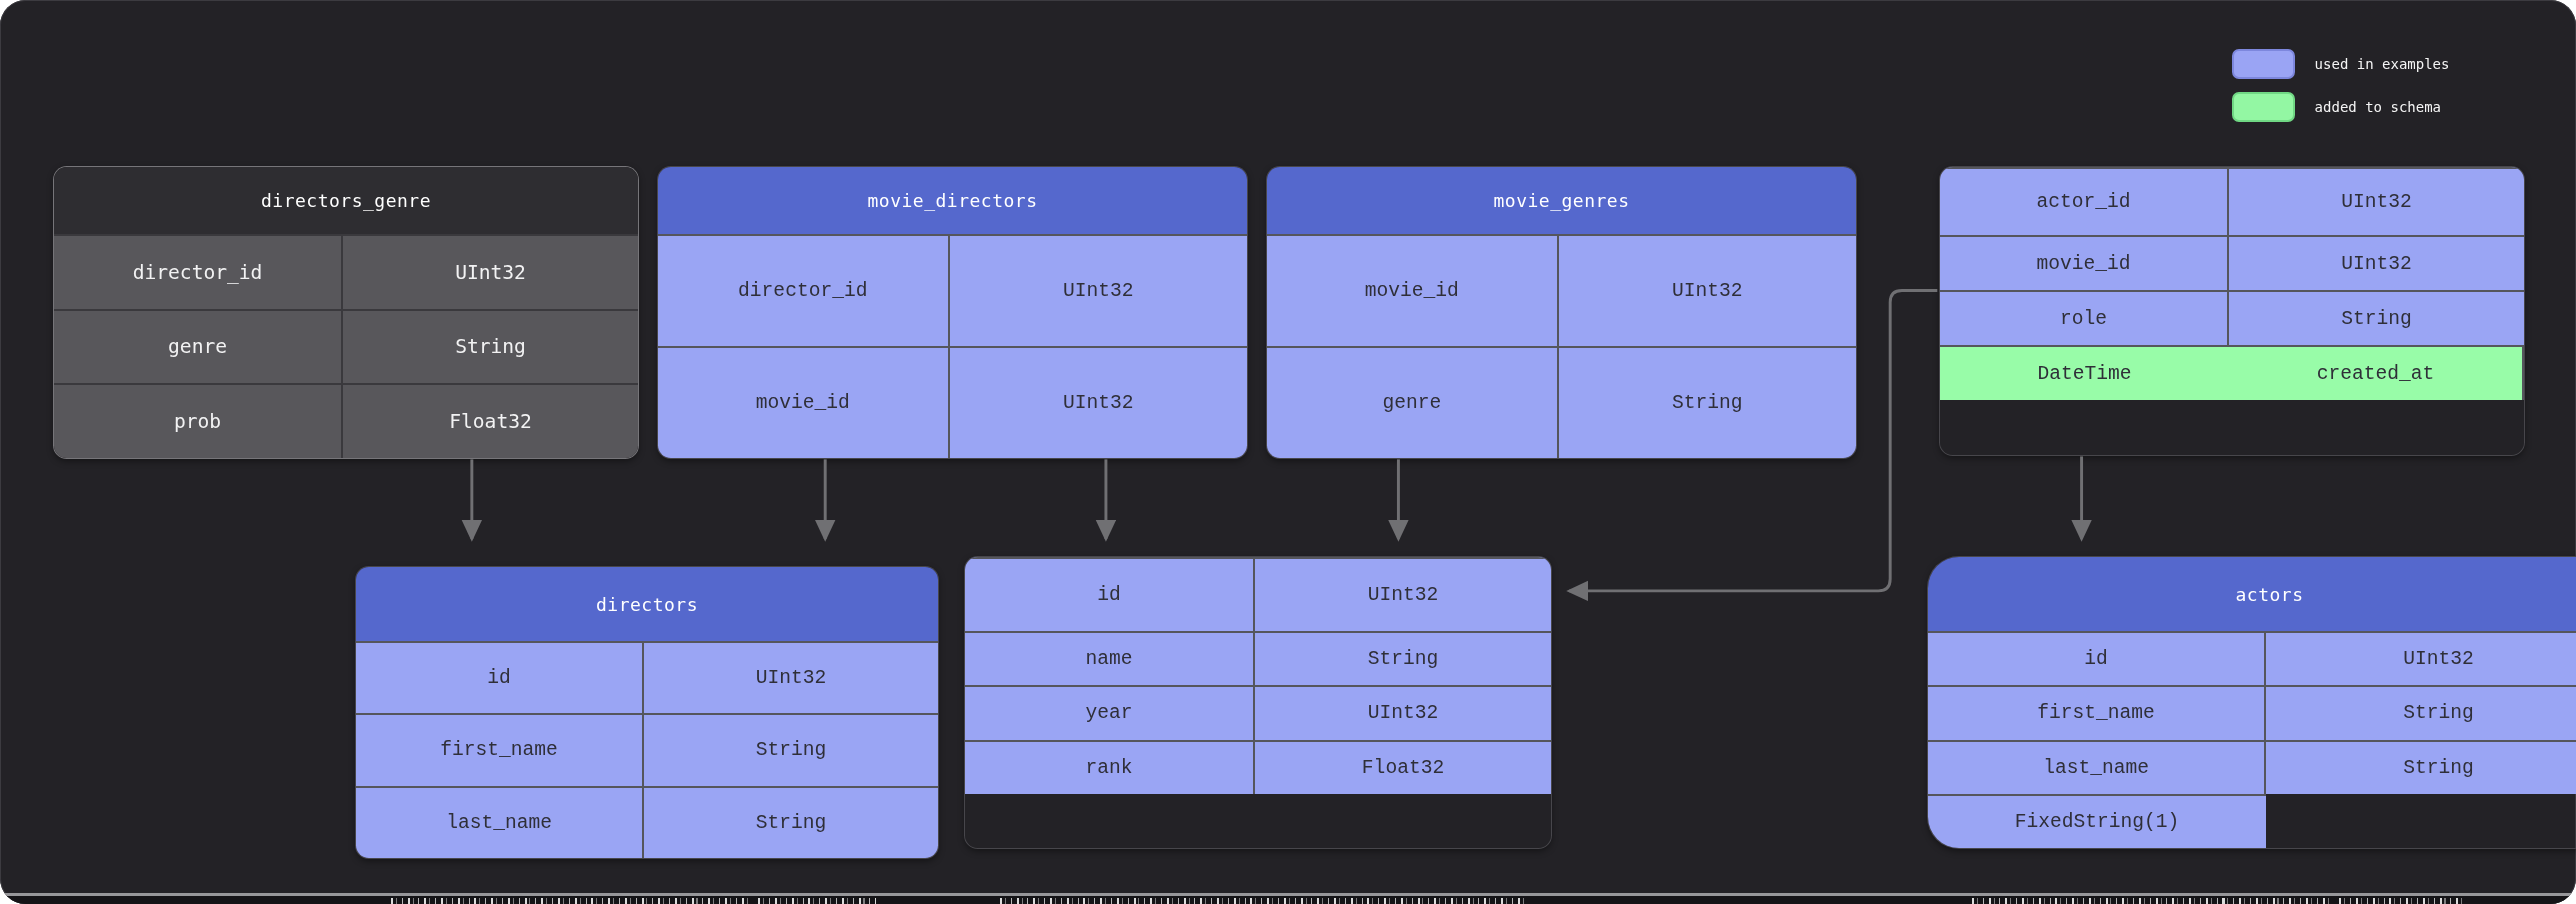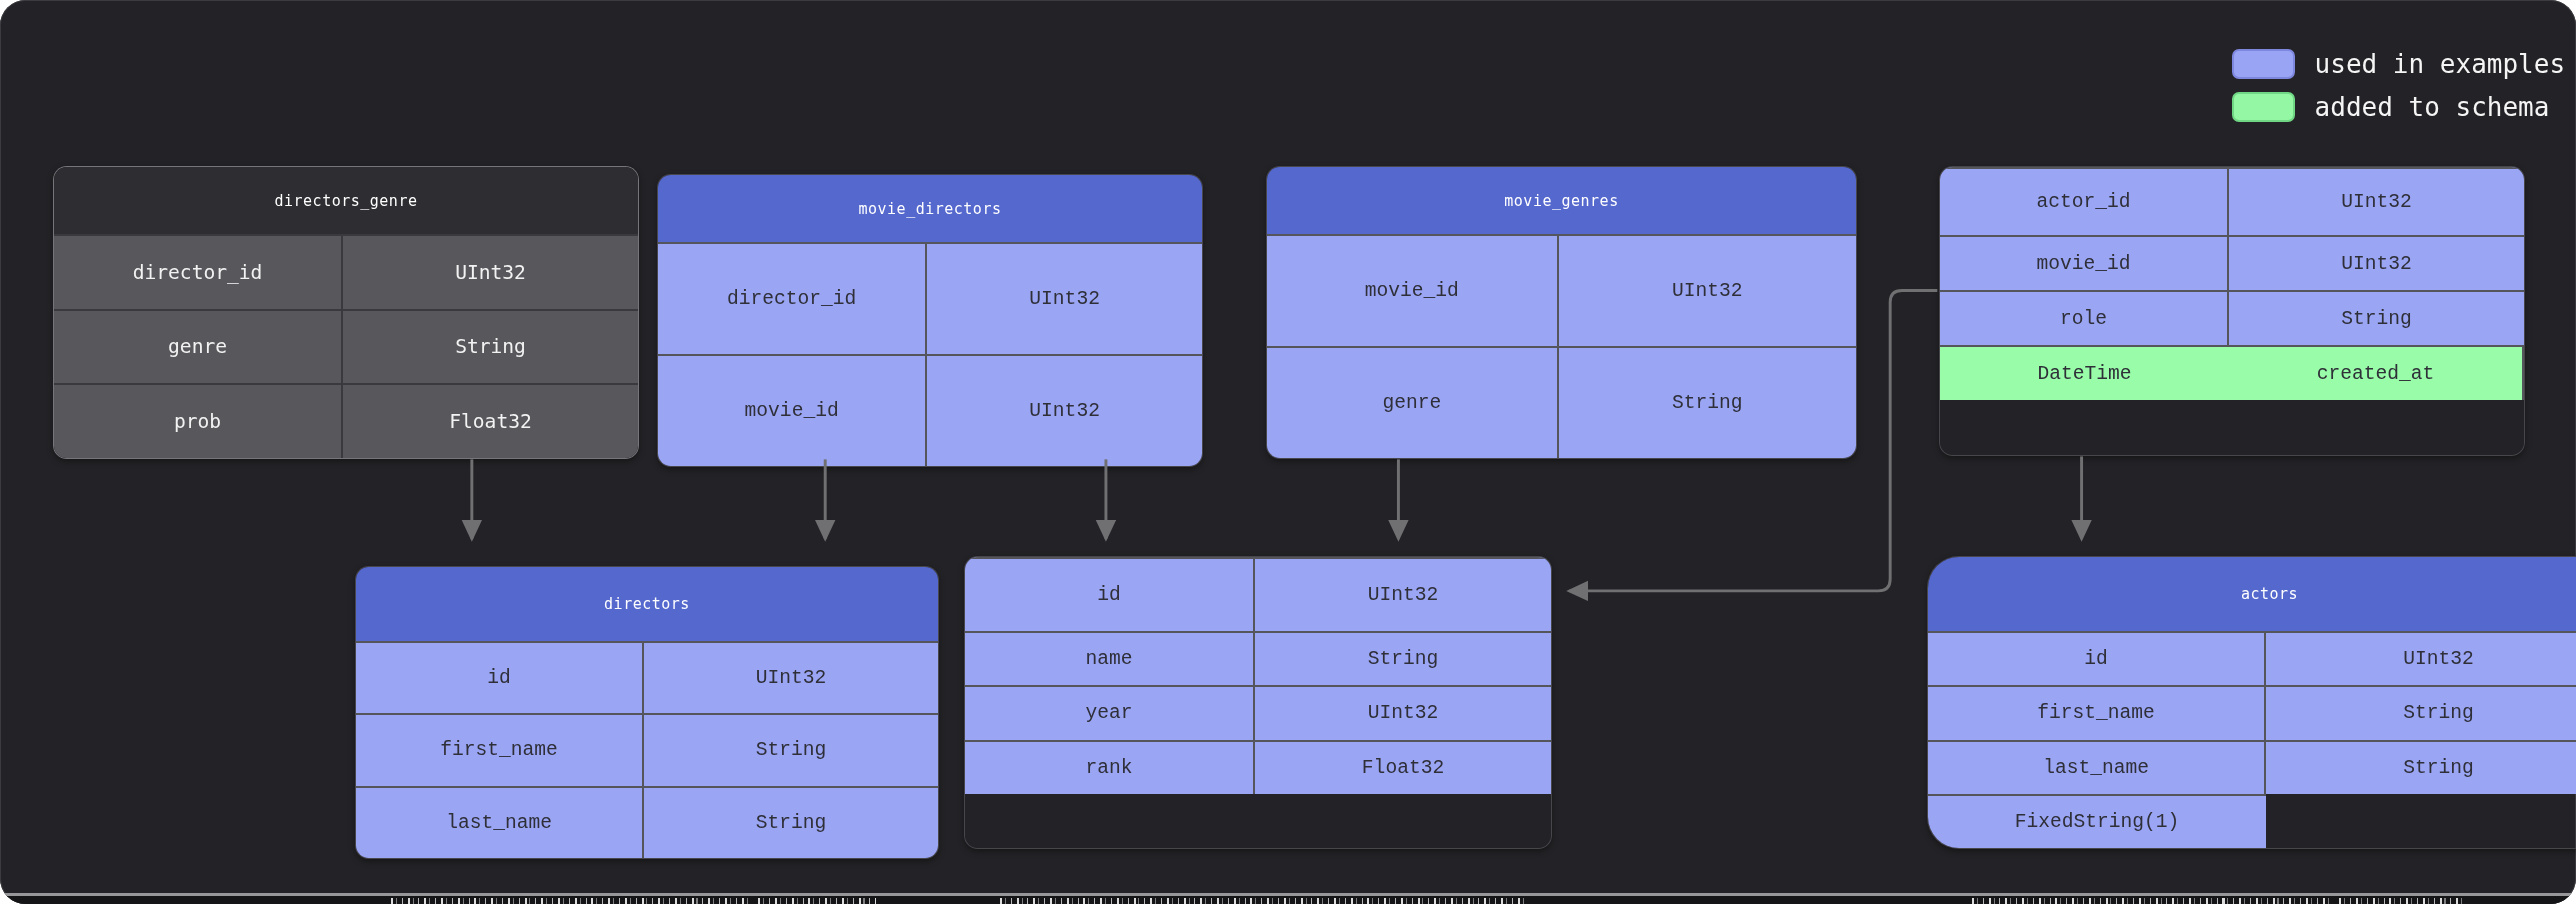--- a/index.html
+++ b/index.html
@@ -5,28 +5,28 @@
   html,body{margin:0;padding:0;background:#ffffff;}
   .stage{position:relative;width:2576px;height:904px;background:#ffffff;overflow:hidden;
          font-family:"DejaVu Sans Mono","Liberation Mono",monospace;}
   .panel{position:absolute;left:0;top:0;width:2576px;height:904px;background:var(--panel-bg,#232226);
          border-radius:25.5px;overflow:hidden;box-shadow:inset 0 0 0 1px #3c3b40;}
 
   
   .legend{position:absolute;left:2232px;top:49px;display:flex;flex-direction:column;gap:12.8px;}
   .legend-row{display:flex;align-items:center;gap:19.6px;height:30px;}
   .swatch{width:63px;height:30px;border-radius:6.9px;box-sizing:border-box;}
-  .legend-label{color:#f5f5f5;font-size:26px;white-space:pre;}
+  .legend-label{color:#f5f5f5;font-size:14px;white-space:pre;}
 
   
   .table-card{position:absolute;display:grid;grid-template-columns:49.5% 50.5%;
               border-radius:12.8px;overflow:hidden;box-sizing:border-box;
               box-shadow:0 0 0 1px #47464b, 0 2.9px 7.9px rgba(0,0,0,.45);}
   .table-header{grid-column:1/3;display:flex;align-items:center;justify-content:center;
-                color:#ffffff;font-size:15px;letter-spacing:0.5px;}
+                color:#ffffff;font-size:18px;letter-spacing:0.5px;}
   .cell{display:flex;align-items:center;justify-content:center;font-size:19.6px;box-sizing:border-box;}
   .cell.name{border-right:2.9px solid var(--border-dark,#55565c);}
   .cell{border-top:2.9px solid var(--border-dark,#55565c);}
 
   .table-card.blue .table-header{background:var(--header-blue,#5568cd);}
   .table-card.blue .cell{background:var(--row-blue,#9aa5f4);color:var(--text-dark,#2f2f38);font-family:Liberation Mono, monospace;}
   .table-card.blue .cell.added{background:var(--row-green,#98fca8);}
 
   .table-card.muted{box-shadow:0 0 0 1px #767579, 0 2.9px 7.9px rgba(0,0,0,.45);}
   .table-card.muted .table-header{background:var(--gray-header,#2e2d31);}
@@ -66,21 +66,21 @@
     <div id="diagram">
         <div class="table-card muted" style="left: 54px; top: 167px; width: 584px; height: 291px; grid-template-rows: 67px repeat(3, 1fr);">
           <div class="table-header">directors_genre</div>
           <div class="cell name">director_id</div>
           <div class="cell type">UInt32</div>
           <div class="cell name">genre</div>
           <div class="cell type">String</div>
           <div class="cell name">prob</div>
           <div class="cell type">Float32</div>
         </div>
-        <div class="table-card blue" style="left: 658px; top: 167px; width: 544px; height: 291px; grid-template-rows: 67px repeat(2, 1fr); margin-top: 8px;">
+        <div class="table-card blue" style="left: 658px; top: 167px; width: 589px; height: 291px; grid-template-rows: 67px repeat(2, 1fr);">
           <div class="table-header">movie_directors</div>
           <div class="cell name">director_id</div>
           <div class="cell type">UInt32</div>
           <div class="cell name">movie_id</div>
           <div class="cell type">UInt32</div>
         </div>
         <div class="table-card blue" style="left: 1267px; top: 167px; width: 589px; height: 291px; grid-template-rows: 67px repeat(2, 1fr);">
           <div class="table-header">movie_genres</div>
           <div class="cell name">movie_id</div>
           <div class="cell type">UInt32</div>

